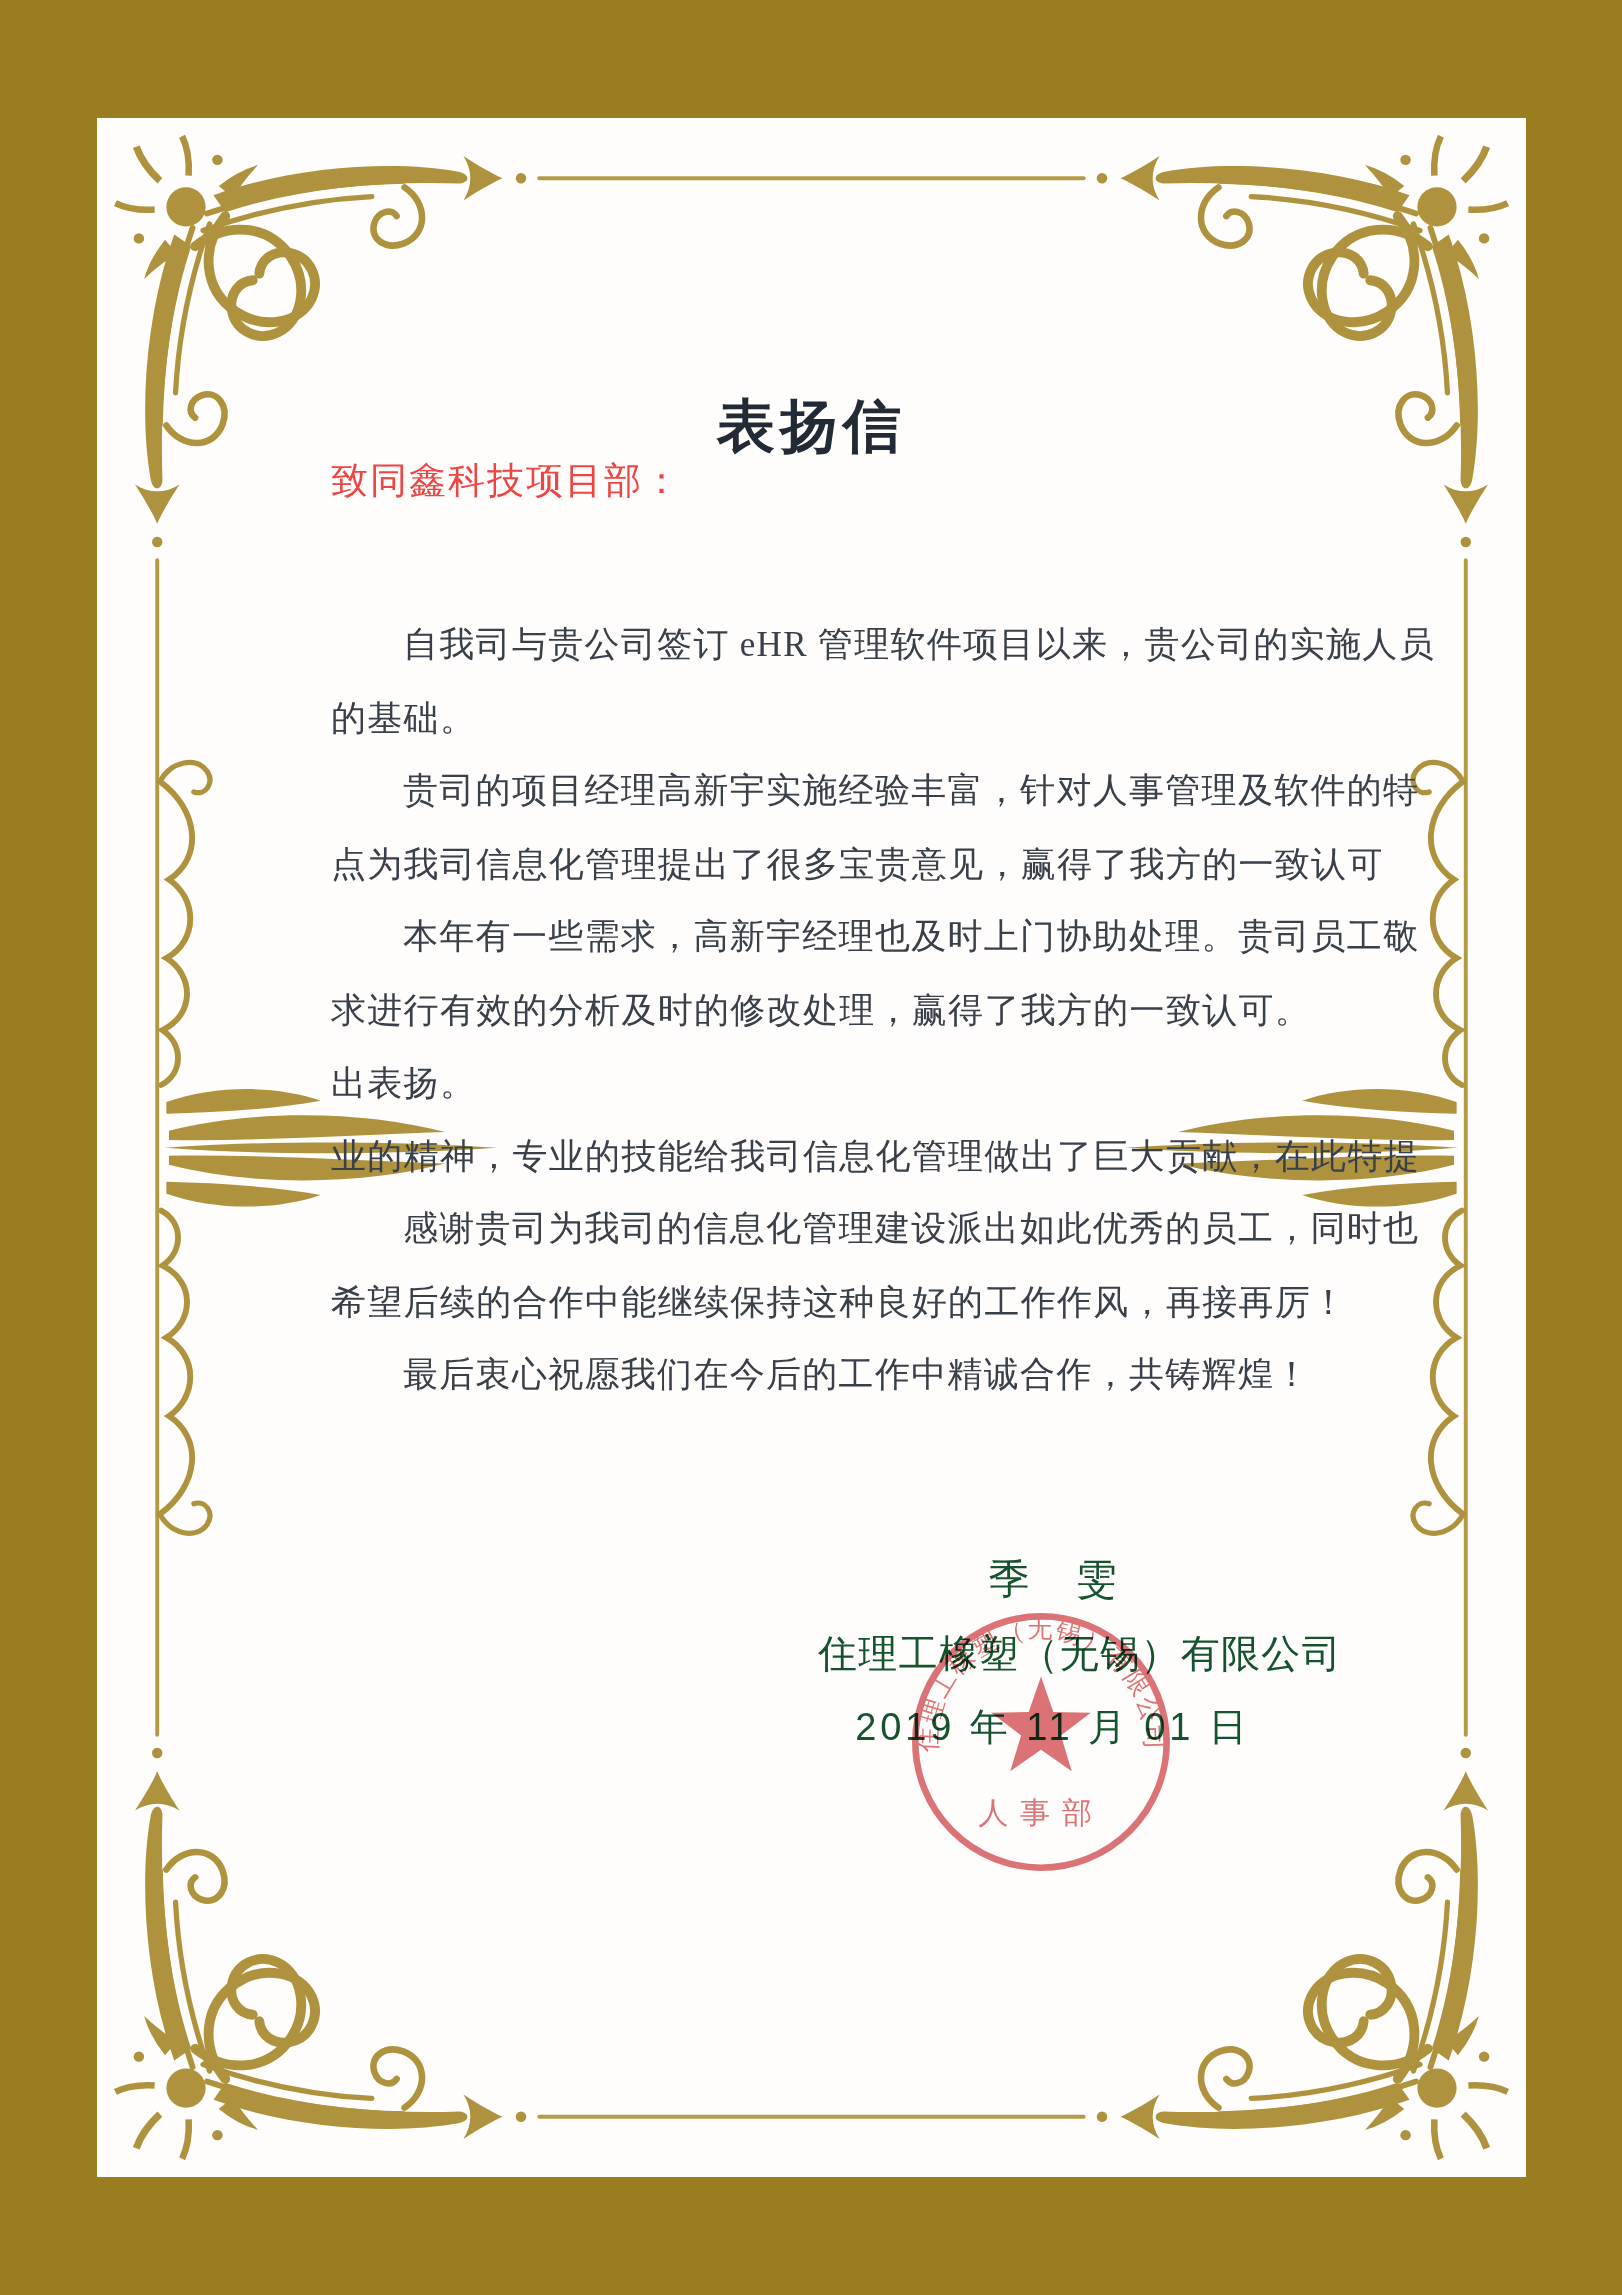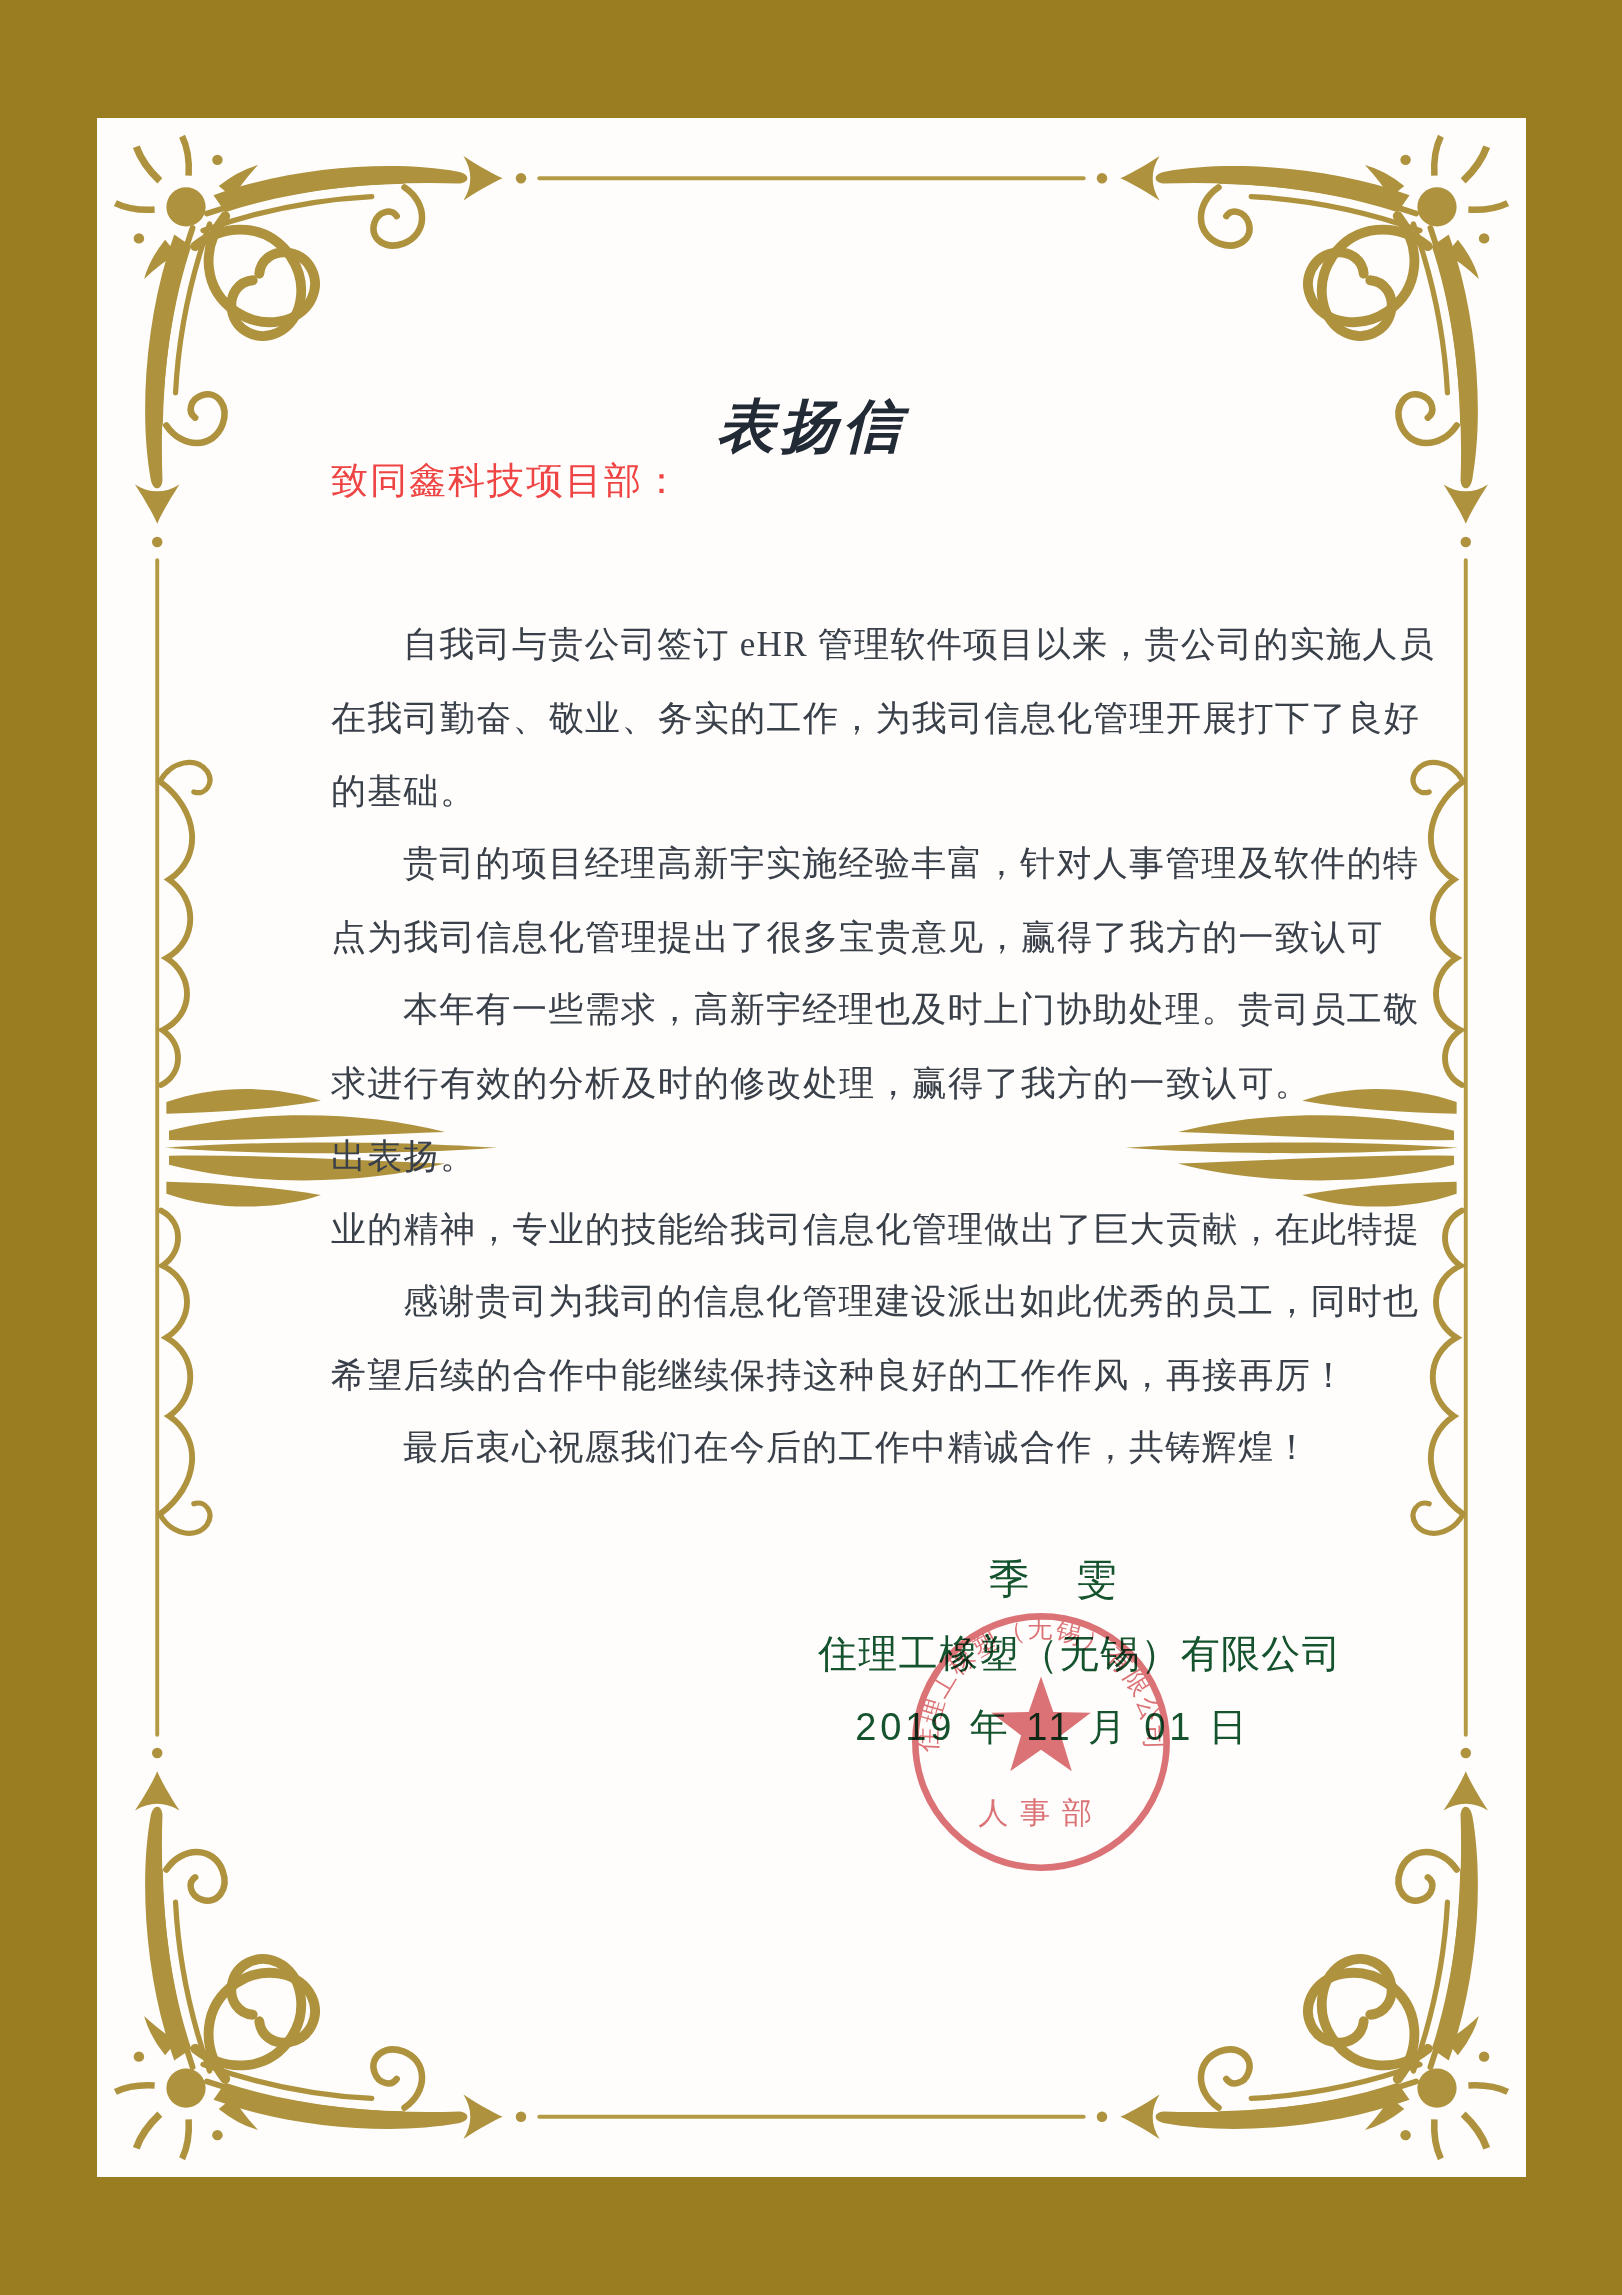--- a/index.html
+++ b/index.html
@@ -11,21 +11,20 @@
   }
   .page{
     position:absolute;left:97px;top:118px;width:1429px;height:2059px;
     background:#fefdfb;
   }
   .ornaments{position:absolute;left:0;top:0;width:1429px;height:2059px;pointer-events:none;}
   .title{
     position:absolute;left:0;top:270px;width:1429px;
     text-align:center;font-size:58px;font-weight:bold;letter-spacing:5.2px;
     color:#222a35;
-    font-style:italic;
   }
   .salutation{
     position:absolute;left:234px;top:338px;
     font-size:37px;color:#ef4444;letter-spacing:2px;
   }
   .body-lines{
     position:absolute;left:234px;top:490px;width:975px;
   }
   .bline{
     height:73px;line-height:73px;font-size:35px;color:#3a4049;
@@ -101,21 +100,20 @@
     <use href="#midOrn" transform="translate(92,1574)"></use>
     <use href="#midOrn" transform="translate(2092,1574) scale(-1,1)"></use>
   </svg>
 
   <div class="title">表扬信</div>
 
   <div class="salutation">致同鑫科技项目部：</div>
 
   <div class="body-lines">
       <div class="bline first">自我司与贵公司签订 eHR 管理软件项目以来，贵公司的实施人员</div>
-      <div class="bline">在我司勤奋、敬业、务实的工作，为我司信息化管理开展打下了良好</div>
       <div class="bline">的基础。</div>
       <div class="bline first">贵司的项目经理高新宇实施经验丰富，针对人事管理及软件的特</div>
       <div class="bline">点为我司信息化管理提出了很多宝贵意见，赢得了我方的一致认可</div>
       <div class="bline first">本年有一些需求，高新宇经理也及时上门协助处理。贵司员工敬</div>
       <div class="bline">求进行有效的分析及时的修改处理，赢得了我方的一致认可。</div>
       <div class="bline">出表扬。</div>
       <div class="bline">业的精神，专业的技能给我司信息化管理做出了巨大贡献，在此特提</div>
       <div class="bline first">感谢贵司为我司的信息化管理建设派出如此优秀的员工，同时也</div>
       <div class="bline">希望后续的合作中能继续保持这种良好的工作作风，再接再厉！</div>
       <div class="bline first">最后衷心祝愿我们在今后的工作中精诚合作，共铸辉煌！</div>

